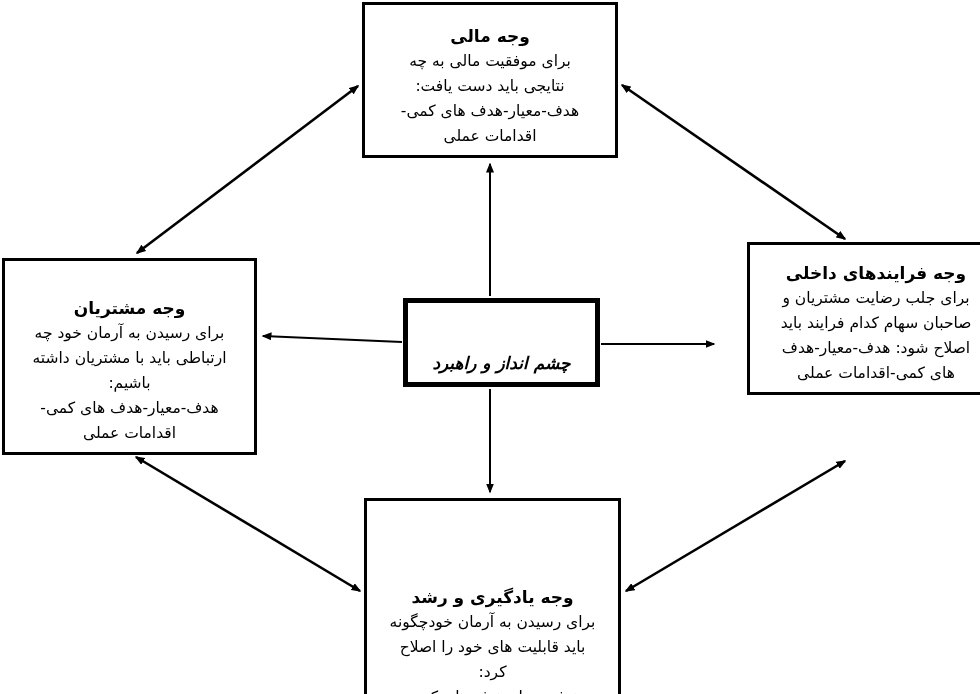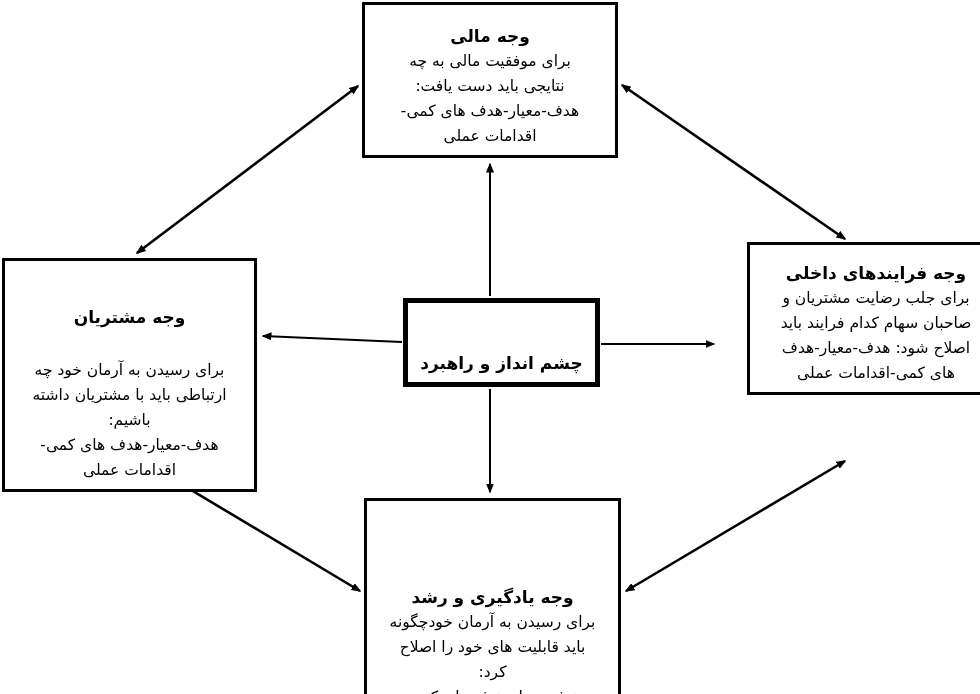--- a/index.html
+++ b/index.html
@@ -36,26 +36,27 @@
     font-size: 17px;
     line-height: 25px;
     white-space: pre-line;
   }
   .node-body {
     font-size: 15.5px;
     line-height: 25px;
     white-space: pre-line;
   }
   .node.top     { left: 362px; top: 2px;   width: 256px; height: 156px; }
-  .node.left    { left: 2px;   top: 258px; width: 255px; height: 234px; gap: 28px; }
+  .node.left    { left: 2px;   top: 258px; width: 255px; height: 197px; }
   .node.right   { left: 747px; top: 242px; width: 258px; height: 153px; }
   .node.bottom  { left: 364px; top: 498px; width: 257px; height: 246px; }
   .node.center  {
     left: 403px; top: 298px; width: 197px; height: 89px;
     border-width: 5px;
+    font-style: italic;
   }
   .node.center .node-title { font-size: 17px; }
 </style>
 </head>
 <body>
 
 <div class="canvas">
 
   <svg class="arrows" viewBox="0 0 980 694" xmlns="http://www.w3.org/2000/svg">
     <defs>

